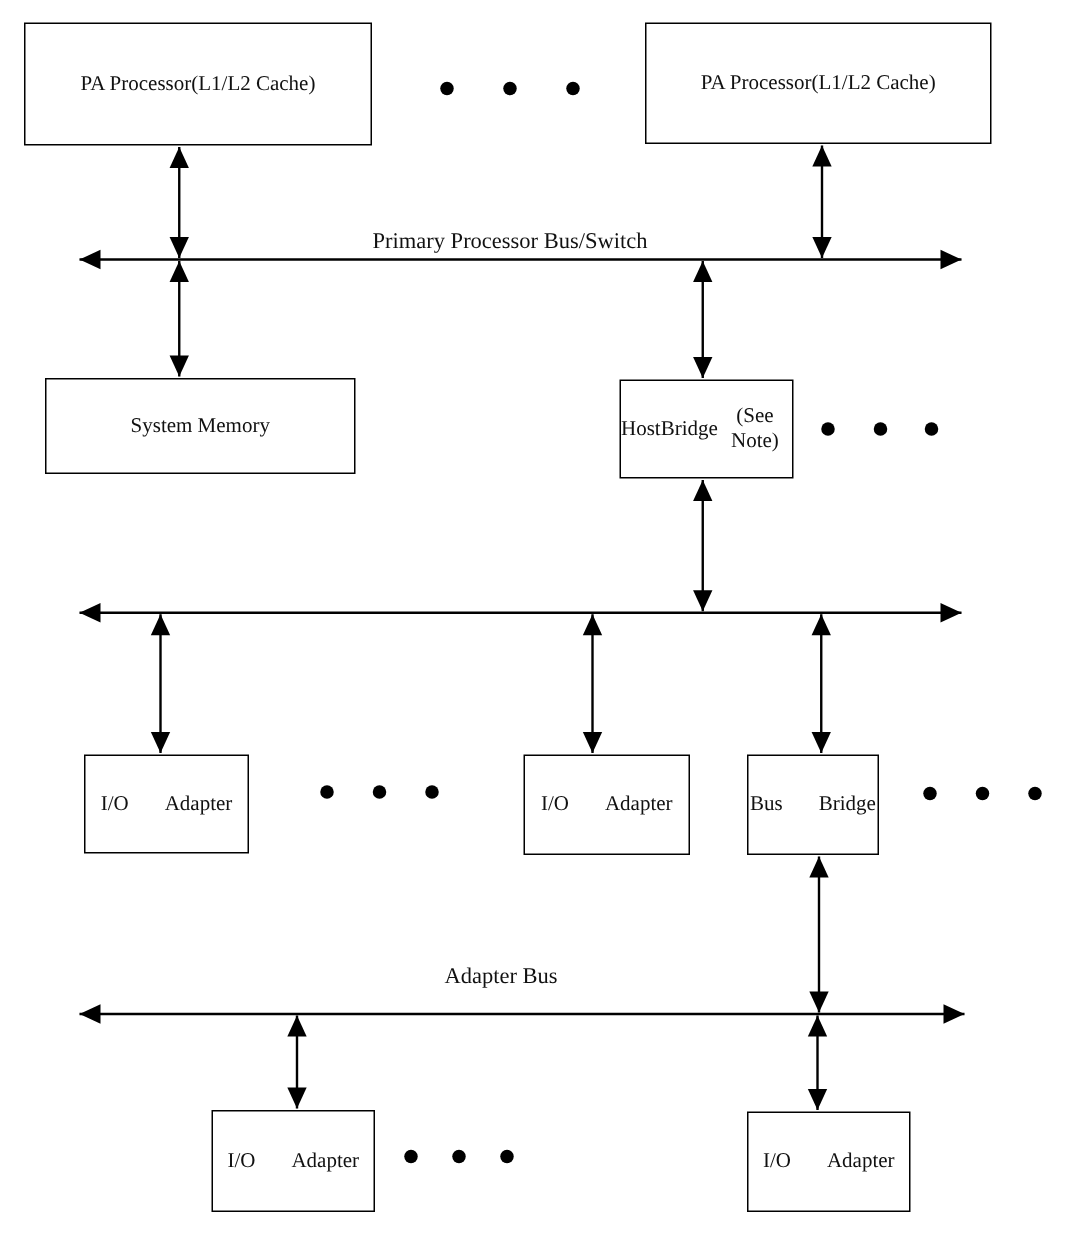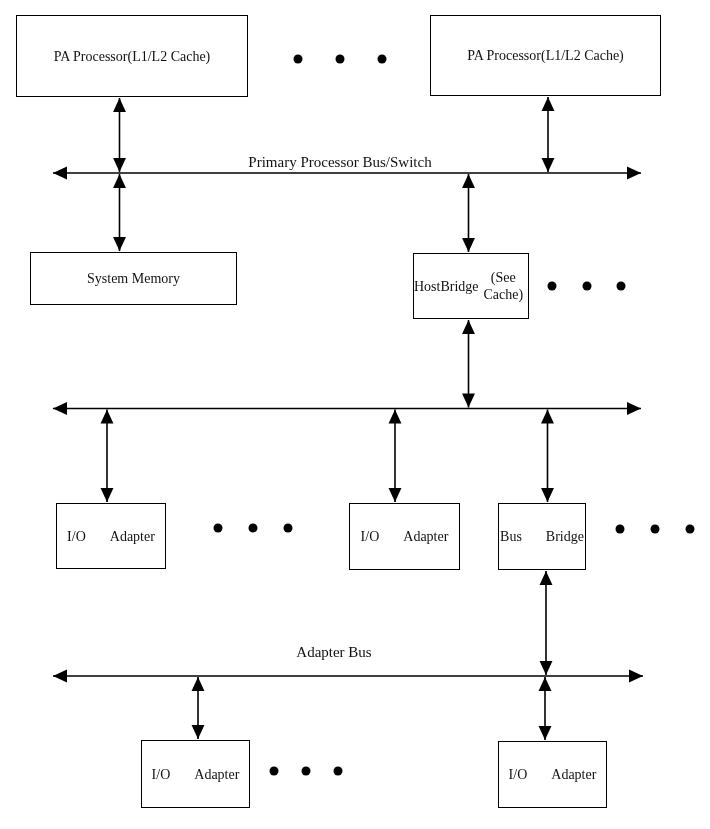--- a/index.html
+++ b/index.html
@@ -35,21 +35,21 @@
   .gap12 { row-gap: 12px; gap: 24px; }
   .bus-label {
     position: absolute;
     transform: translate(-50%, -50%);
     font-size: 15px;
     white-space: nowrap;
   }
   
   .pa-left        { left: 16px;  top: 15px;  width: 232px; height: 82px; }
   .pa-right       { left: 430px; top: 15px;  width: 231px; height: 81px; }
-  .system-memory  { left: 30px;  top: 252px; width: 207px; height: 53px; align-items: center; }
+  .system-memory  { left: 30px;  top: 252px; width: 207px; height: 64px; align-items: center; }
   .host-bridge    { left: 413px; top: 253px; width: 116px; height: 66px; }
   .io-adapter-1   { left: 56px;  top: 503px; width: 110px; height: 66px; }
   .io-adapter-2   { left: 349px; top: 503px; width: 111px; height: 67px; }
   .bus-bridge     { left: 498px; top: 503px; width: 88px;  height: 67px; }
   .io-adapter-3   { left: 141px; top: 740px; width: 109px; height: 68px; }
   .io-adapter-4   { left: 498px; top: 741px; width: 109px; height: 67px; }
   
   .label-primary  { left: 340px; top: 148px; margin-top: 14px; }
   .label-pci      { left: 278px; top: 385px; }
   .label-tertiary { left: 334px; top: 652px; }
@@ -125,21 +125,21 @@
     <span class="nline">(L1/L2 Cache)</span>
   </div>
 
   <div class="node system-memory">
     <span class="nline">System Memory</span>
   </div>
 
   <div class="node host-bridge">
     <span class="nline">Host</span>
     <span class="nline">Bridge</span>
-    <span class="nline">(See Cache)</span>
+    <span class="nline">(See Note)</span>
   </div>
 
   <div class="node io-adapter-1 gap12">
     <span class="nline">I/O</span>
     <span class="nline">Adapter</span>
   </div>
 
   <div class="node io-adapter-2 gap12">
     <span class="nline">I/O</span>
     <span class="nline">Adapter</span>

